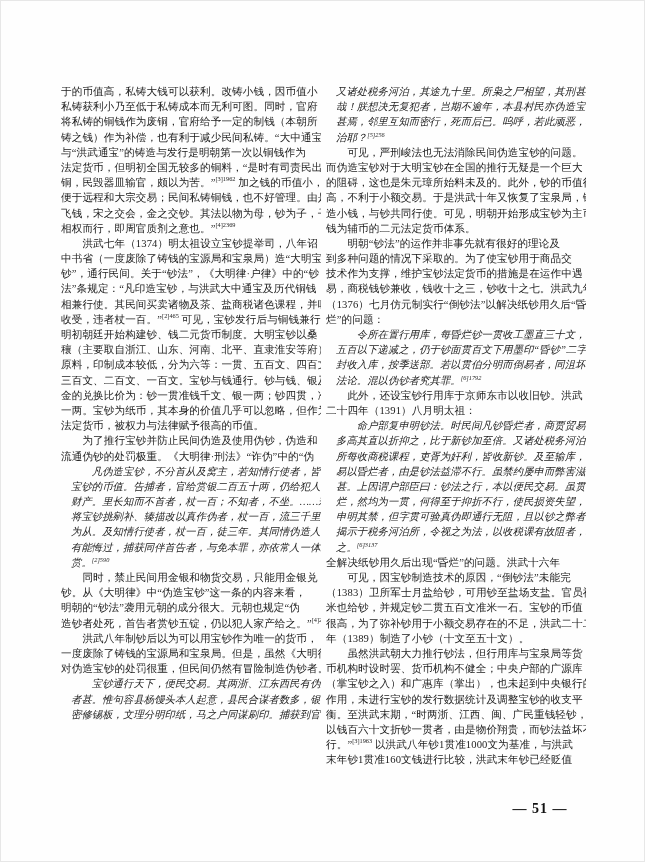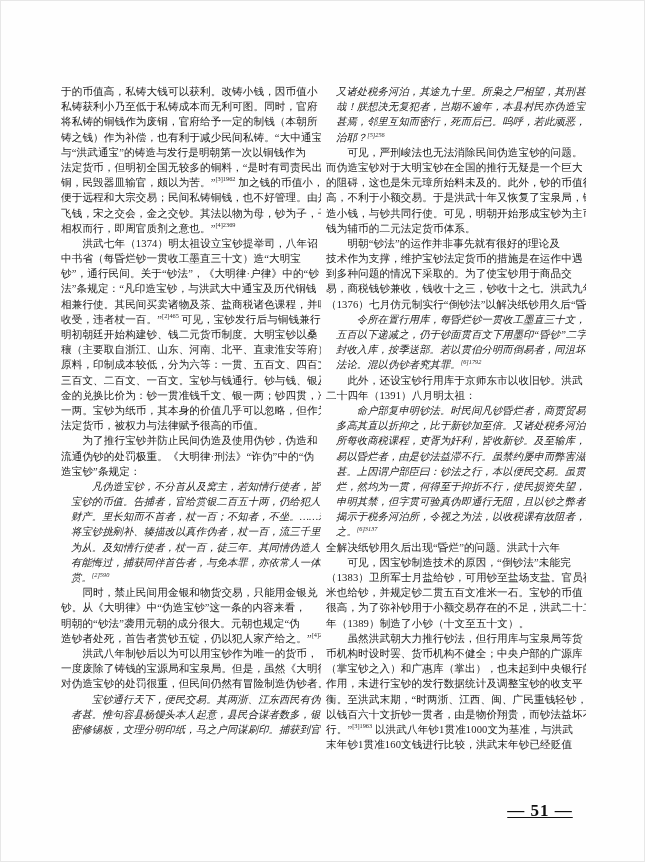--- a/index.html
+++ b/index.html
@@ -14,54 +14,53 @@
   .line{
     height:15.2px;line-height:15.2px;font-size:10.6px;
     white-space:nowrap;overflow:hidden;letter-spacing:0.1px;
   }
   .line.kai{
     font-style:italic;margin-left:10px;font-size:10.3px;color:#222;
   }
   .line sup{font-size:6.3px;line-height:0;vertical-align:super;letter-spacing:0;}
   .pageno{
     position:absolute;top:801px;left:492px;width:96px;text-align:center;
-    font-weight:bold;font-size:17px;letter-spacing:1px;color:#111;text-decoration:underline;
+    font-weight:bold;font-size:14px;letter-spacing:1px;color:#111;
   }
 </style>
 </head>
 <body>
 
 <div class="page">
   <div class="col col-left">
       <div class="line">于的币值高，私铸大钱可以获利。改铸小钱，因币值小，</div>
       <div class="line">私铸获利小乃至低于私铸成本而无利可图。同时，官府</div>
       <div class="line">将私铸的铜钱作为废铜，官府给予一定的制钱（本朝所</div>
       <div class="line">铸之钱）作为补偿，也有利于减少民间私铸。“大中通宝”</div>
       <div class="line">与“洪武通宝”的铸造与发行是明朝第一次以铜钱作为</div>
       <div class="line">法定货币，但明初全国无较多的铜料，“是时有司责民出</div>
       <div class="line">铜，民毁器皿输官，颇以为苦。”<sup>[3]1962</sup> 加之钱的币值小，不</div>
       <div class="line">便于远程和大宗交易；民间私铸铜钱，也不好管理。由是，</div>
       <div class="line">飞钱，宋之交会，金之交钞。其法以物为母，钞为子，子母</div>
       <div class="line">相权而行，即周官质剂之意也。”<sup>[4]2369</sup></div>
       <div class="line">　　洪武七年（1374）明太祖设立宝钞提举司，八年诏</div>
-      <div class="line">中书省（每昏烂钞一贯收工墨直三十文）造“大明宝</div>
+      <div class="line">中书省（一度废除了铸钱的宝源局和宝泉局）造“大明宝</div>
       <div class="line">钞”，通行民间。关于“钞法”，《大明律·户律》中的“钞</div>
       <div class="line">法”条规定：“凡印造宝钞，与洪武大中通宝及历代铜钱</div>
       <div class="line">相兼行使。其民间买卖诸物及茶、盐商税诸色课程，并听</div>
       <div class="line">收受，违者杖一百。”<sup>[2]465</sup> 可见，宝钞发行后与铜钱兼行，</div>
       <div class="line">明初朝廷开始构建钞、钱二元货币制度。大明宝钞以桑</div>
       <div class="line">穰（主要取自浙江、山东、河南、北平、直隶淮安等府）为</div>
       <div class="line">原料，印制成本较低，分为六等：一贯、五百文、四百文、</div>
       <div class="line">三百文、二百文、一百文。宝钞与钱通行。钞与钱、银及</div>
       <div class="line">金的兑换比价为：钞一贯准钱千文、银一两；钞四贯，准金</div>
       <div class="line">一两。宝钞为纸币，其本身的价值几乎可以忽略，但作为</div>
       <div class="line">法定货币，被权力与法律赋予很高的币值。</div>
       <div class="line">　　为了推行宝钞并防止民间伪造及使用伪钞，伪造和</div>
       <div class="line">流通伪钞的处罚极重。《大明律·刑法》“诈伪”中的“伪</div>
-      <div class="line">造宝钞”条规定：</div>
       <div class="line kai">　　凡伪造宝钞，不分首从及窝主，若知情行使者，皆斩，</div>
       <div class="line kai">宝钞的币值。告捕者，官给赏银二百五十两，仍给犯人</div>
       <div class="line kai">财产。里长知而不首者，杖一百；不知者，不坐。……若</div>
       <div class="line kai">将宝钞挑剜补、辏描改以真作伪者，杖一百，流三千里，</div>
       <div class="line kai">为从。及知情行使者，杖一百，徒三年。其同情伪造人</div>
       <div class="line kai">有能悔过，捕获同伴首告者，与免本罪，亦依常人一体给</div>
       <div class="line kai">赏。<sup>[2]590</sup></div>
       <div class="line">　　同时，禁止民间用金银和物货交易，只能用金银兑</div>
       <div class="line">钞。从《大明律》中“伪造宝钞”这一条的内容来看，</div>
       <div class="line">明朝的“钞法”袭用元朝的成分很大。元朝也规定“伪</div>
@@ -78,24 +77,25 @@
       <div class="line kai">哉！朕想决无复犯者，岂期不逾年，本县村民亦伪造宝钞</div>
       <div class="line kai">甚焉，邻里互知而密行，死而后已。呜呼，若此顽恶，将何</div>
       <div class="line kai">治耶？<sup>[5]256</sup></div>
       <div class="line">　　可见，严刑峻法也无法消除民间伪造宝钞的问题。</div>
       <div class="line">而伪造宝钞对于大明宝钞在全国的推行无疑是一个巨大</div>
       <div class="line">的阻碍，这也是朱元璋所始料未及的。此外，钞的币值很</div>
       <div class="line">高，不利于小额交易。于是洪武十年又恢复了宝泉局，铸</div>
       <div class="line">造小钱，与钞共同行使。可见，明朝开始形成宝钞为主币、</div>
       <div class="line">钱为辅币的二元法定货币体系。</div>
       <div class="line">　　明朝“钞法”的运作并非事先就有很好的理论及</div>
+      <div class="line">到多种问题的情况下采取的。为了使宝钞用于商品交</div>
       <div class="line">技术作为支撑，维护宝钞法定货币的措施是在运作中遇</div>
-      <div class="line">到多种问题的情况下采取的。为了使宝钞用于商品交</div>
       <div class="line">易，商税钱钞兼收，钱收十之三，钞收十之七。洪武九年</div>
       <div class="line">（1376）七月仿元制实行“倒钞法”以解决纸钞用久后“昏</div>
+      <div class="line">烂”的问题：</div>
       <div class="line kai">　　令所在置行用库，每昏烂钞一贯收工墨直三十文，</div>
       <div class="line kai">五百以下递减之，仍于钞面贯百文下用墨印“昏钞”二字，</div>
       <div class="line kai">封收入库，按季送部。若以贯伯分明而倒易者，同沮坏钞</div>
       <div class="line kai">法论。混以伪钞者究其罪。<sup>[6]1792</sup></div>
       <div class="line">　　此外，还设宝钞行用库于京师东市以收旧钞。洪武</div>
       <div class="line">二十四年（1391）八月明太祖：</div>
       <div class="line kai">　　命户部复申明钞法。时民间凡钞昏烂者，商贾贸易率</div>
       <div class="line kai">多高其直以折抑之，比于新钞加至倍。又诸处税务河泊</div>
       <div class="line kai">所每收商税课程，吏胥为奸利，皆收新钞。及至输库，辄</div>
       <div class="line kai">易以昏烂者，由是钞法益滞不行。虽禁约屡申而弊害滋</div>

